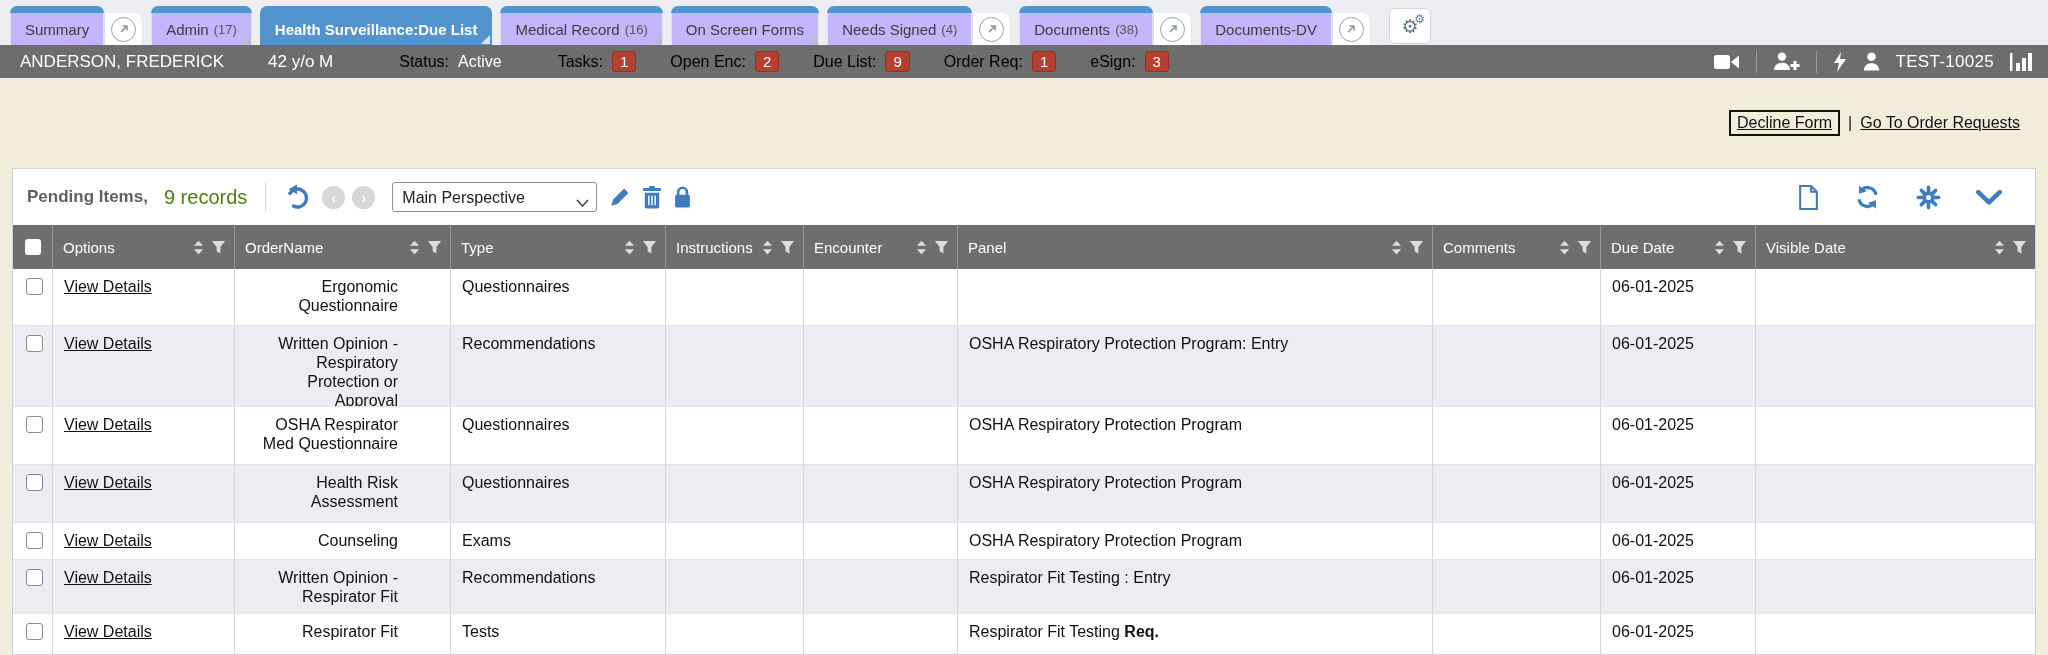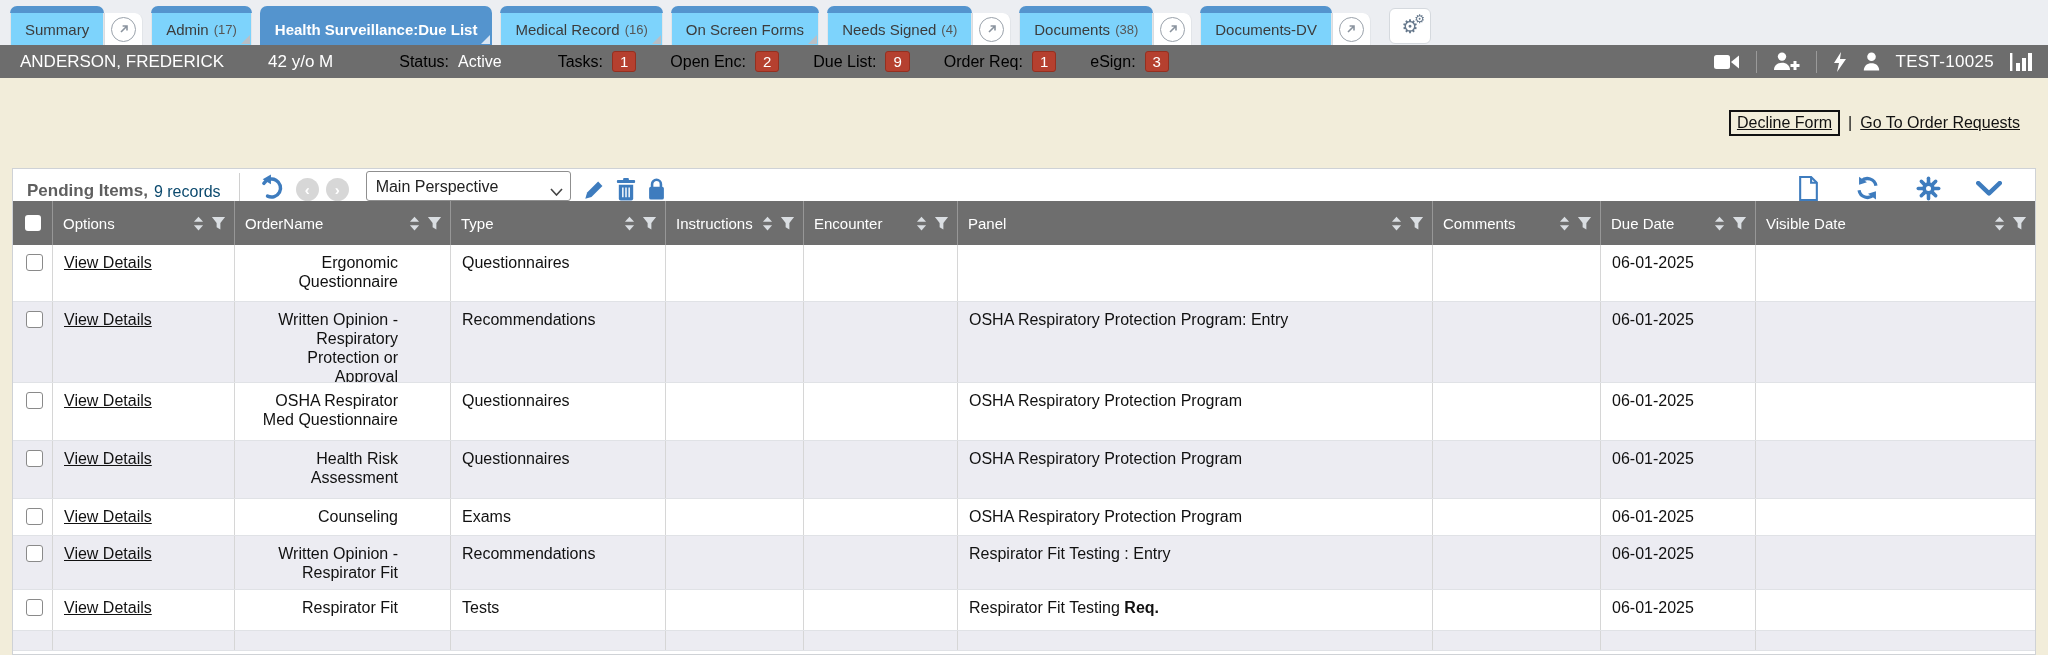--- a/index.html
+++ b/index.html
@@ -4,21 +4,21 @@
 <style>
   html,body{margin:0;padding:0;width:2048px;height:655px;overflow:hidden;
     background:#f2edda;font-family:"Liberation Sans",sans-serif;}
   .screen{position:relative;width:2048px;height:655px;}
 
   
   .tabbar{height:45px;background:#eceef2;display:flex;align-items:flex-end;padding-left:10px;}
   .tab{display:flex;align-items:flex-end;margin-right:8px;cursor:pointer;}
   .tab-main{display:flex;flex-direction:column;}
   .strip{height:7px;background:#5494ce;border-radius:7px 7px 0 0;}
-  .tab-body{position:relative;background:#7dd3fc;height:32px;display:flex;align-items:center;
+  .tab-body{position:relative;background:#c4b5fd;height:32px;display:flex;align-items:center;
     padding:0 14px;font-size:15px;color:#3c3c3c;white-space:nowrap;border-left:1px solid #e2e5e9;border-right:1px solid #e2e5e9;}
   .cnt{font-size:13px;margin-left:5px;color:#555;}
   .tab.dropdown .tab-body::after{content:"";position:absolute;right:1px;bottom:1px;width:0;height:0;
     border-style:solid;border-width:0 0 9px 9px;border-color:transparent transparent #b9bfc6 transparent;}
   .tab.active .strip{background:#5494ce;}
   .tab.active .tab-body{background:#5494ce;color:#fff;font-weight:bold;border-color:#5494ce;}
   .tab.active .tab-body::after{border-color:transparent transparent #d9e6f4 transparent;}
   .tab-pop{height:32px;background:#fff;border-left:1px solid #d9dce0;border-right:1px solid #e2e5e9;
     border-radius:0 8px 0 0;display:flex;align-items:center;padding:0 6px;}
   .popcircle{width:23px;height:23px;border:1.5px solid #9aa2ab;border-radius:50%;
@@ -46,23 +46,23 @@
   
   .linksrow{height:90px;display:flex;align-items:center;justify-content:flex-end;
     padding-right:28px;font-size:16px;color:#111;}
   .linksrow a{color:#111;text-decoration:underline;cursor:pointer;}
   .decline-box{border:2px solid #111;padding:2px 6px;margin-right:8px;}
   .lsep{margin-right:8px;}
 
   
   .panel{position:absolute;left:12px;top:168px;width:2024px;height:487px;background:#fff;
     border:1px solid #cfd2d6;box-sizing:border-box;overflow:hidden;}
-  .ptoolbar{height:32px;display:flex;align-items:flex-end;padding:0 14px;}
+  .ptoolbar{height:56px;display:flex;align-items:center;padding:0 14px;}
   .ptitle{font-size:17px;font-weight:bold;color:#5f5f5f;}
-  .precords{font-size:16px;color:#0c4a6e;margin-left:6px;}
+  .precords{font-size:20px;color:#4d7c0f;margin-left:16px;}
   .tdiv{width:1px;height:28px;background:#d0d0d0;margin:0 18px;}
   .navcircle{width:23px;height:23px;border-radius:50%;background:#d7d7d7;color:#fff;
     display:flex;align-items:center;justify-content:center;font-size:15px;font-weight:bold;
     margin-right:7px;cursor:pointer;line-height:1;}
   .selwrap{position:relative;margin:0 12px 0 10px;}
   select.persel{appearance:none;-webkit-appearance:none;width:205px;height:30px;border:1px solid #8f8f8f;
     border-radius:3px;background:#fff;font-family:"Liberation Sans",sans-serif;font-size:16px;
     color:#222;padding:0 26px 0 9px;cursor:pointer;}
   .selchev{position:absolute;right:8px;top:11px;pointer-events:none;}
   .tbico{margin-right:11px;cursor:pointer;display:flex;align-items:center;}

